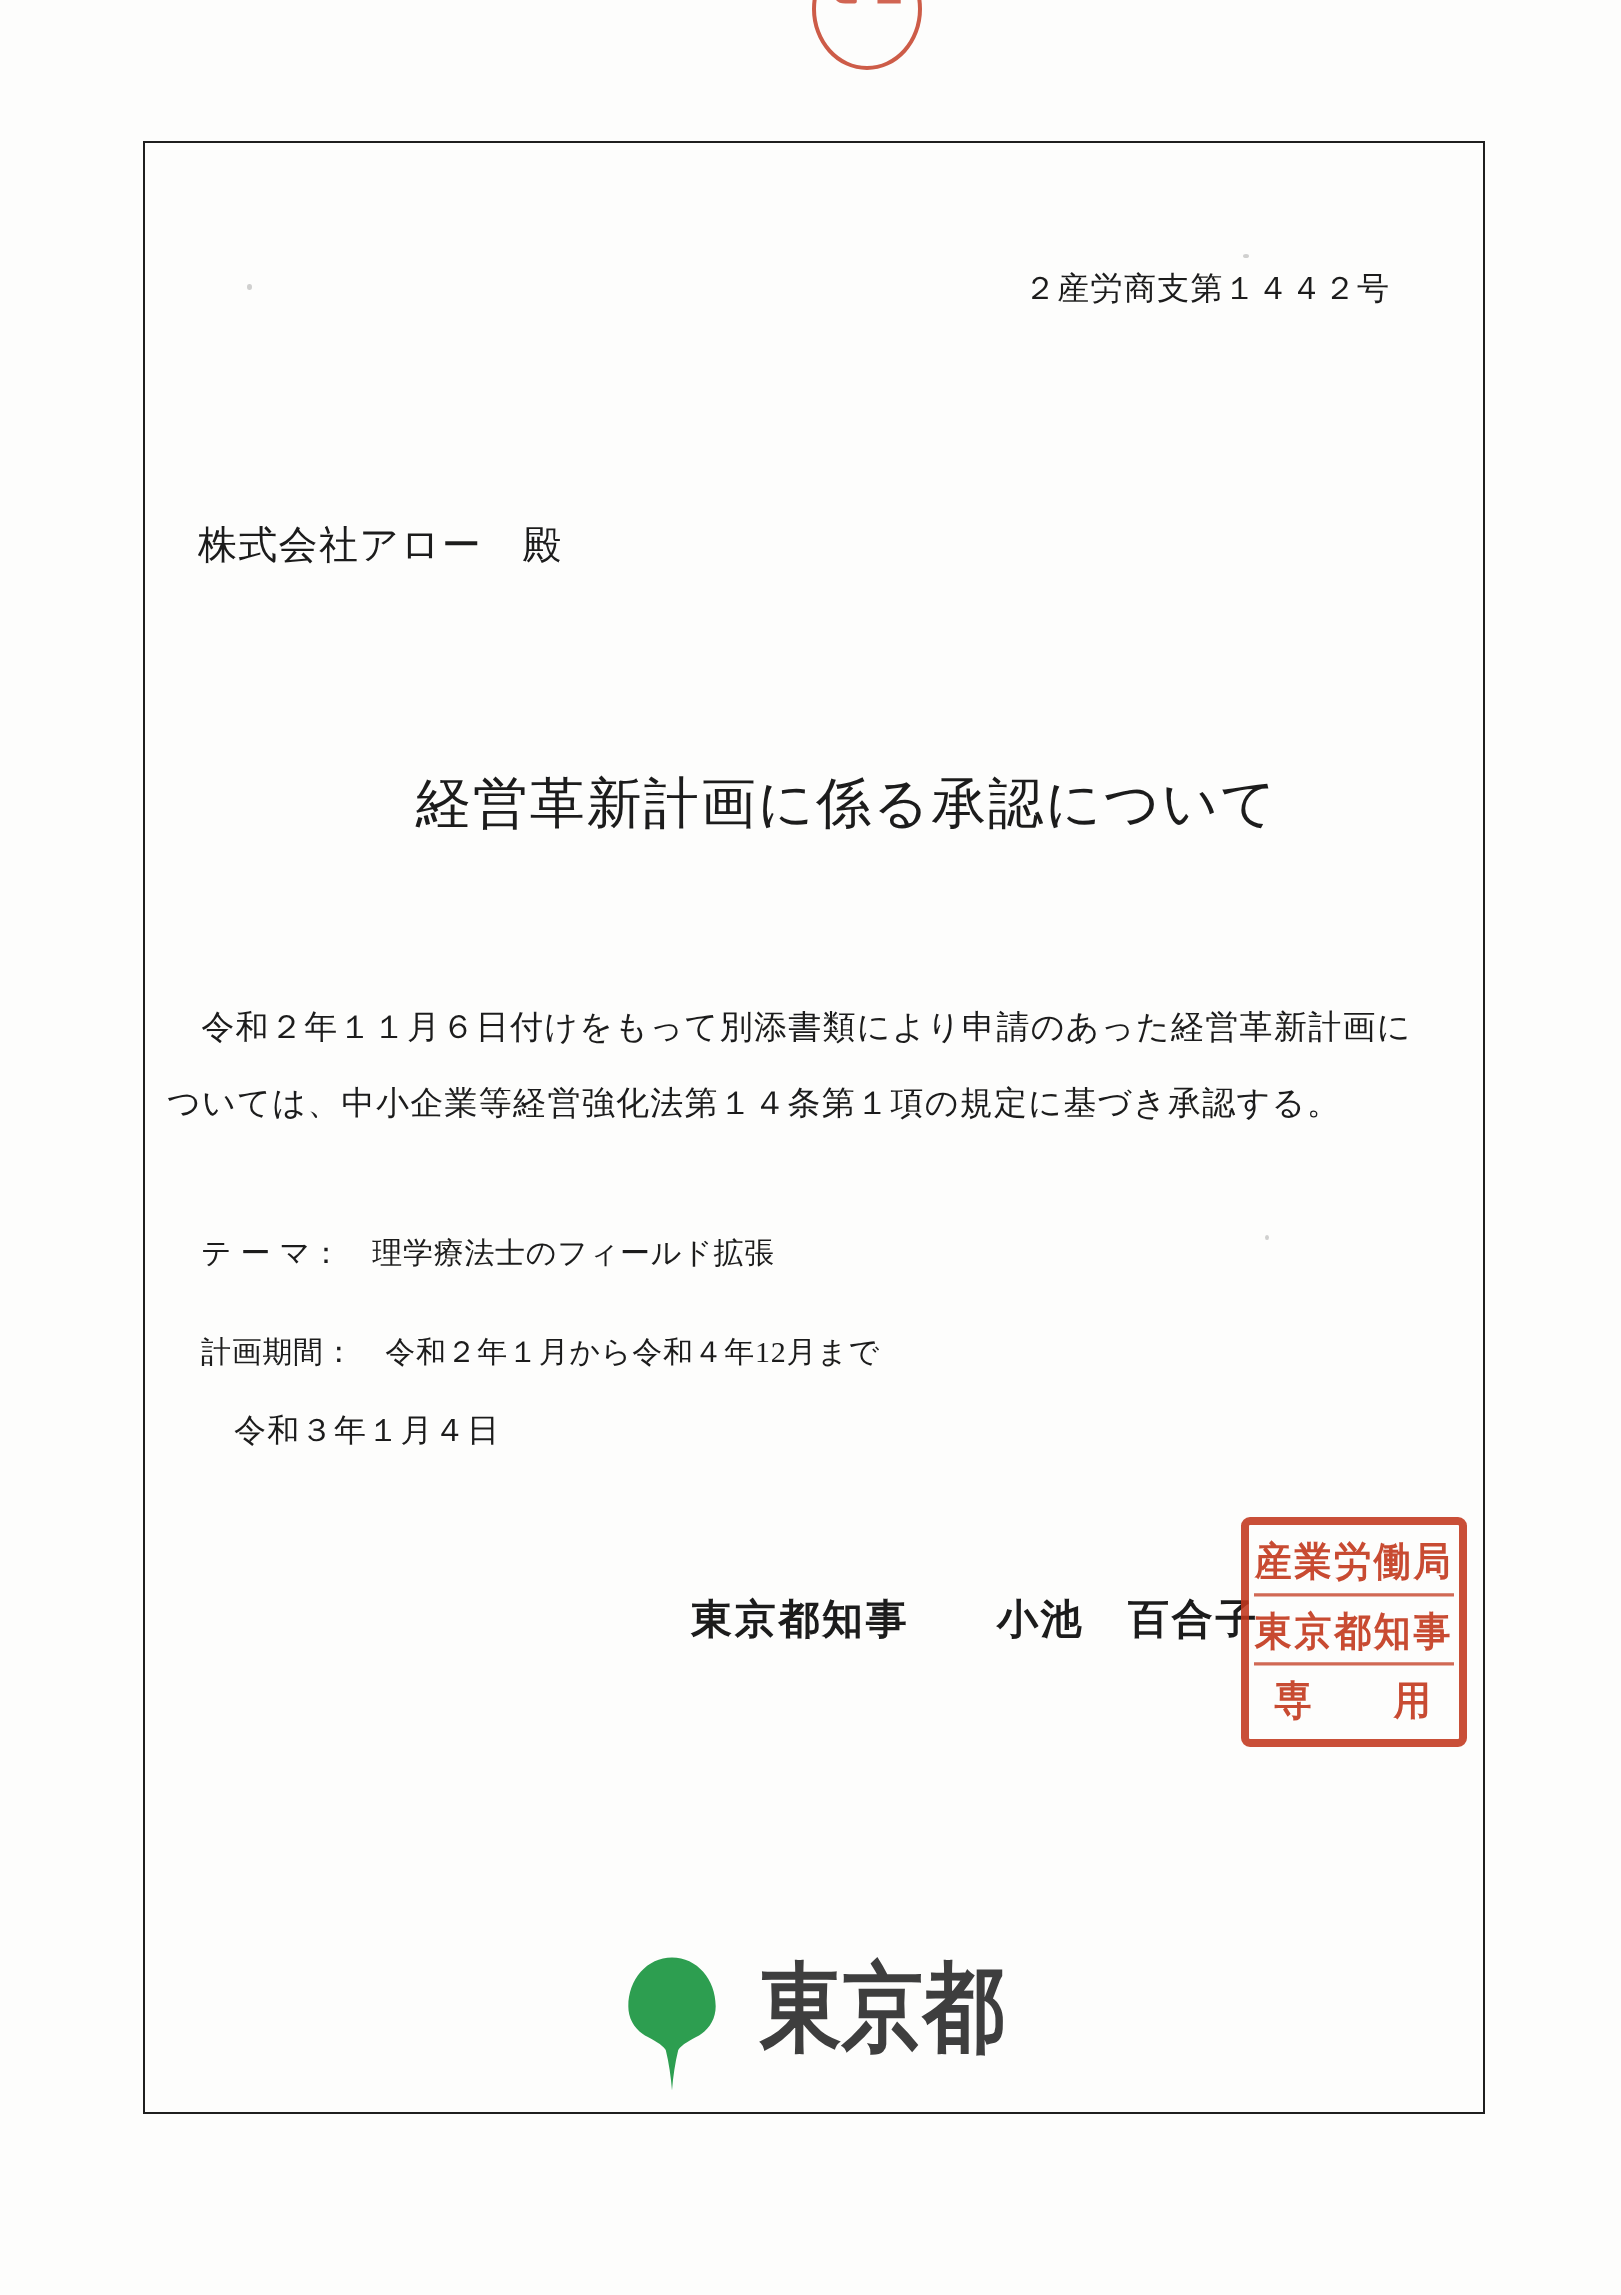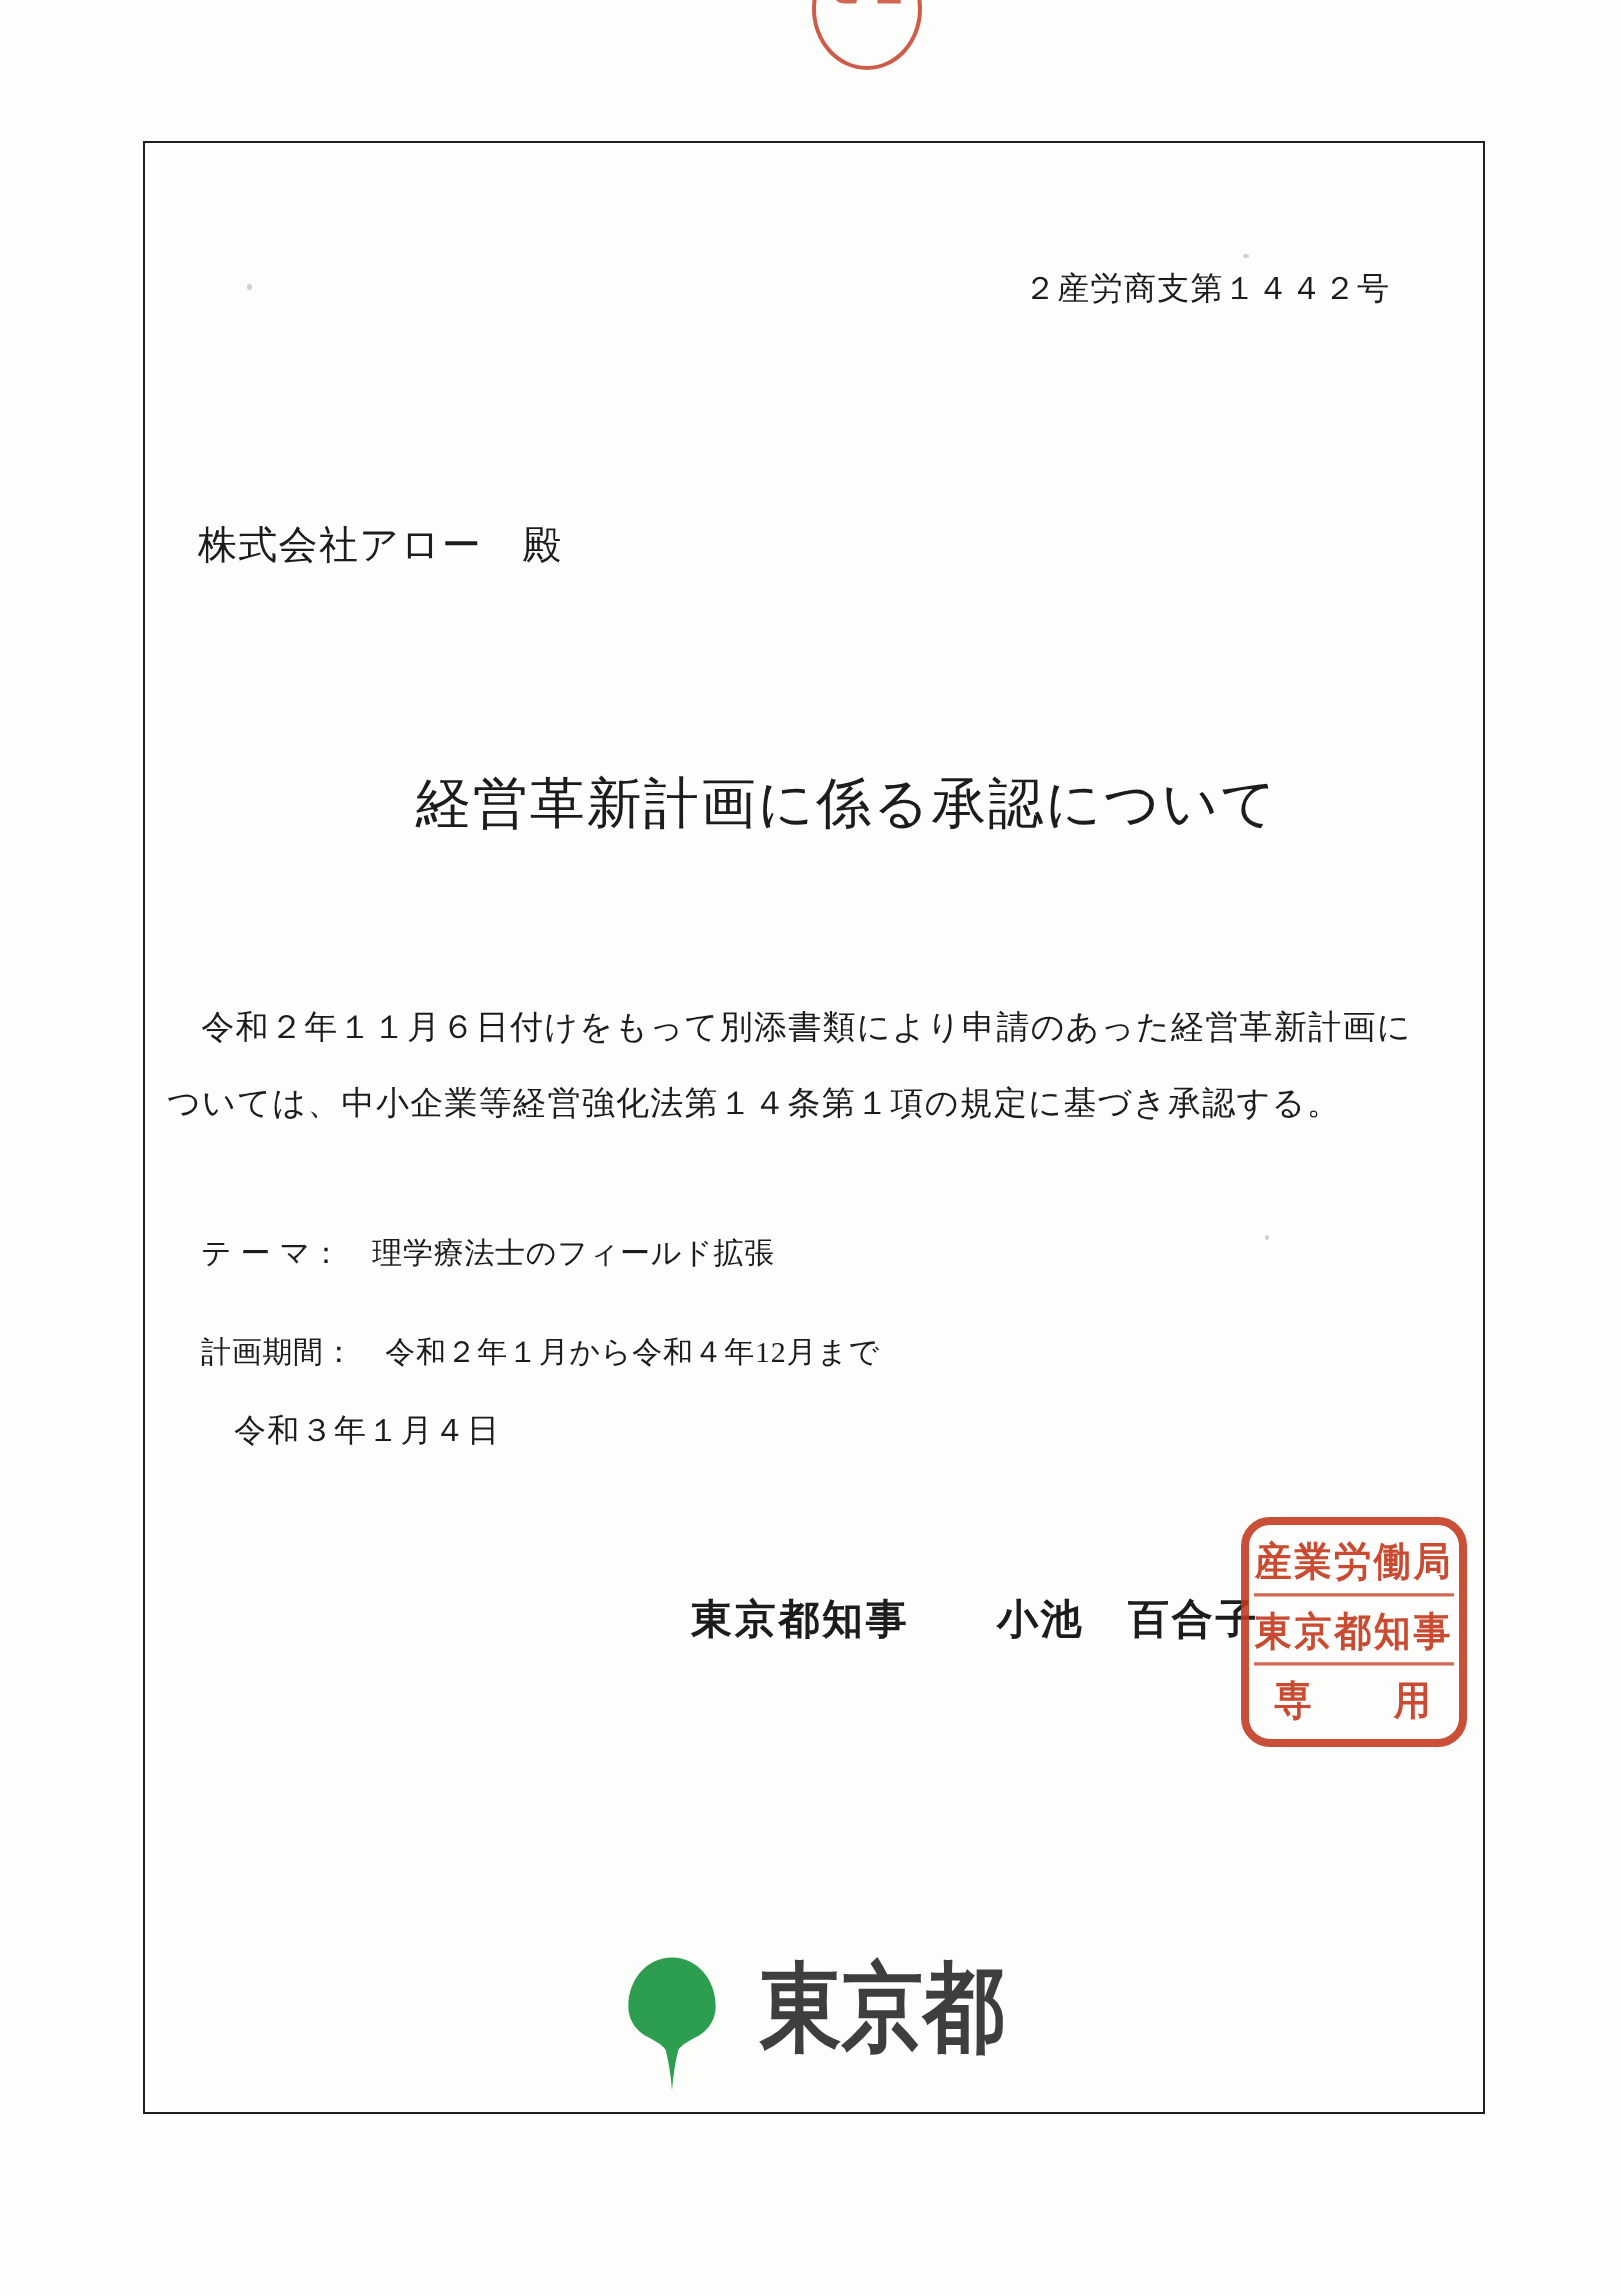--- a/index.html
+++ b/index.html
@@ -31,21 +31,21 @@
   .top-stamp{
     left:812px;top:-52px;width:110px;height:122px;
     border:4.7px solid rgba(196,64,40,.85);border-radius:50%;
     box-sizing:border-box;overflow:hidden;
   }
   .top-stamp svg{position:absolute;left:0;top:0;}
 
   
   .office-seal{
     left:1241px;top:1517px;width:226px;height:230px;
-    border:8.6px solid rgba(194,55,28,.88);border-radius:29px;
+    border:8.6px solid rgba(194,55,28,.88);border-radius:9px;
     box-sizing:border-box;background:transparent;
     display:flex;flex-direction:column;justify-content:space-between;
     padding:4px 5.3px;z-index:5;
   }
   .seal-row{
     flex:1;display:flex;align-items:center;justify-content:center;
     color:rgba(194,55,28,.9);font-size:37px;letter-spacing:2.7px;
     white-space:pre;font-weight:bold;transform:scaleY(1.08);
   }
   .seal-row + .seal-row{border-top:3.3px solid rgba(194,55,28,.75);}

